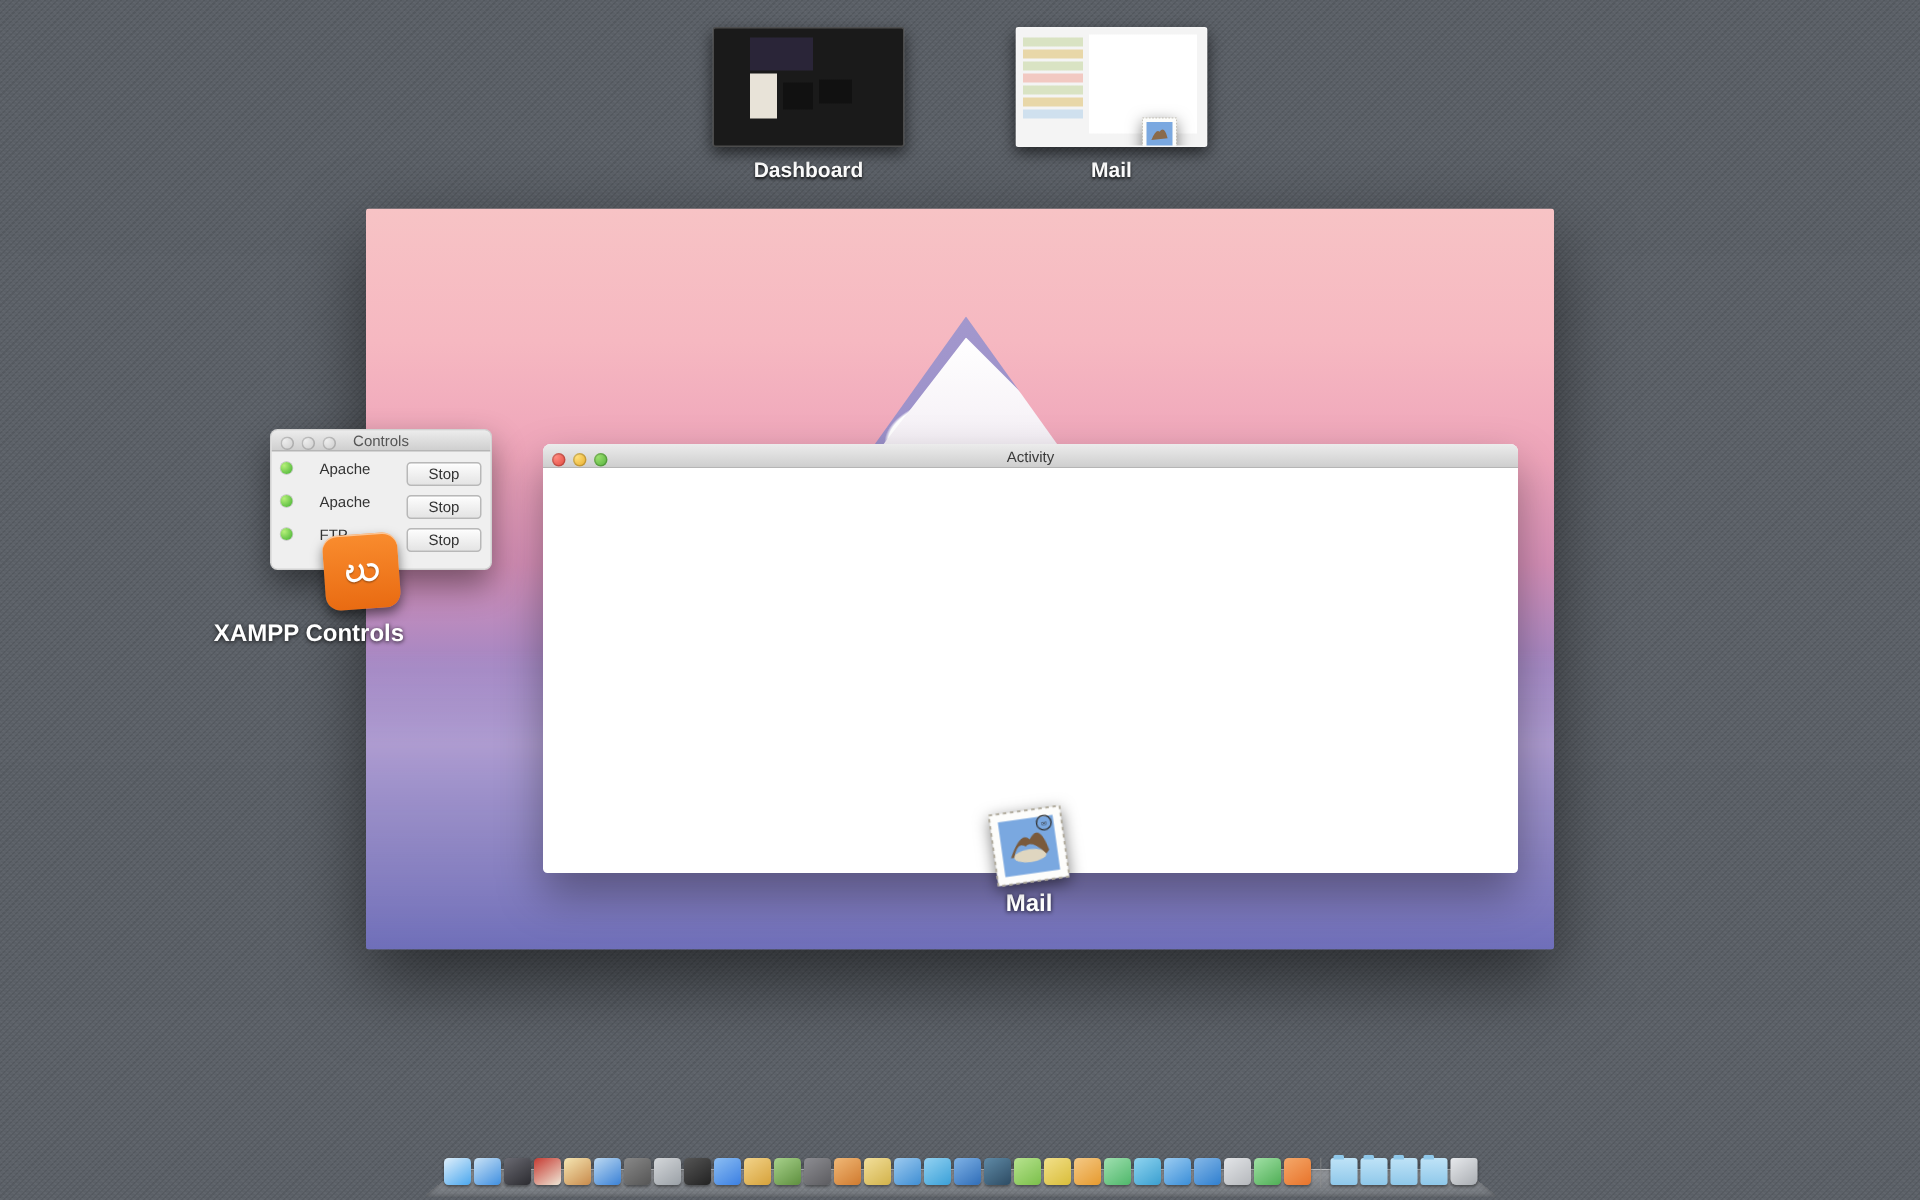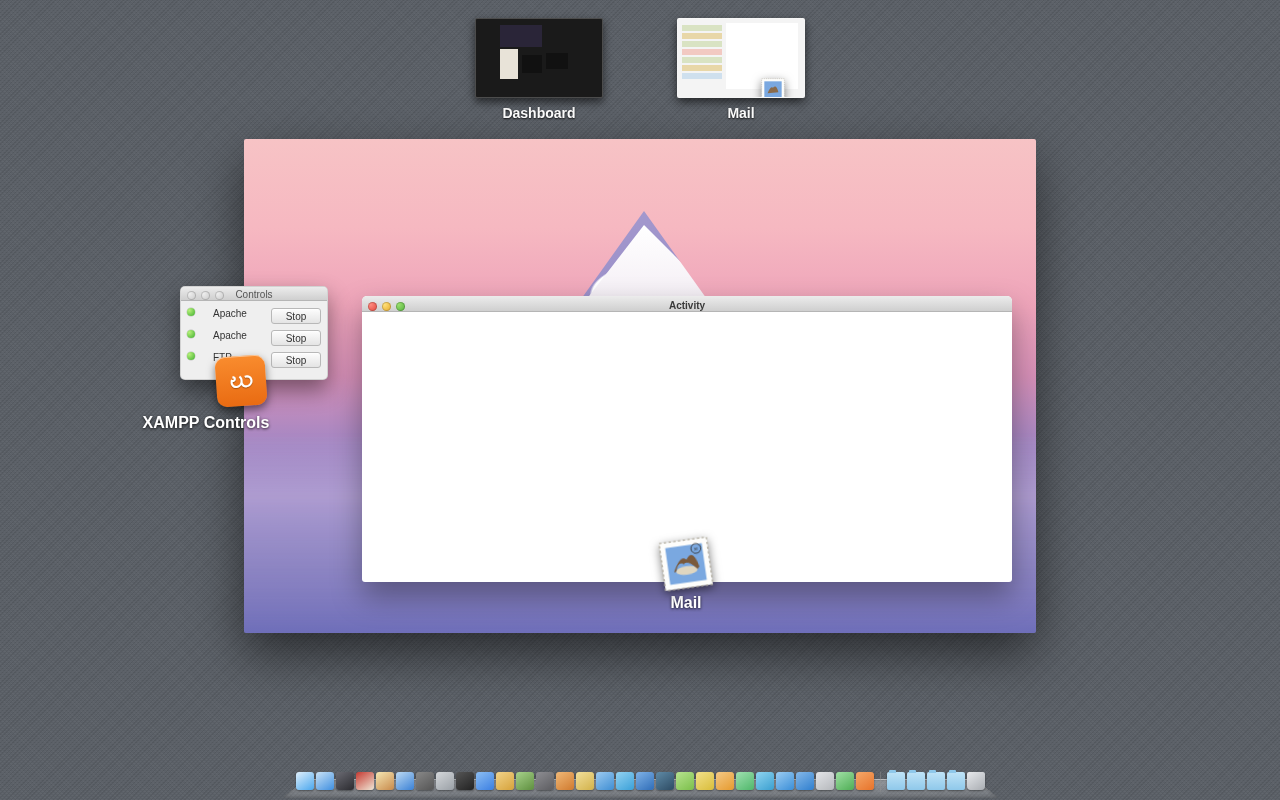--- a/index.html
+++ b/index.html
@@ -80,21 +80,20 @@
     position:absolute; right:18px; bottom:-6px; width:26px; height:26px;
   }
 
   
   .desktop-preview {
     position: absolute;
     left: 244px; top: 139px;
     width: 792px; height: 494px;
     border-radius: 2px; overflow: hidden;
     box-shadow: 0 20px 50px rgba(0,0,0,0.55);
-    font-weight: bold;
   }
   .wallpaper {
     position:absolute; inset:0;
     background: linear-gradient(to bottom,
       #f7c3c5 0%, #f6b8c1 18%, #eea4ba 34%, #d58fb7 48%,
       #a387c4 62%, #857ac1 78%, #6b6cb9 100%);
   }
   .mountain {
     position:absolute; left:200px; top:72px; width:400px; height:280px;
     background:

